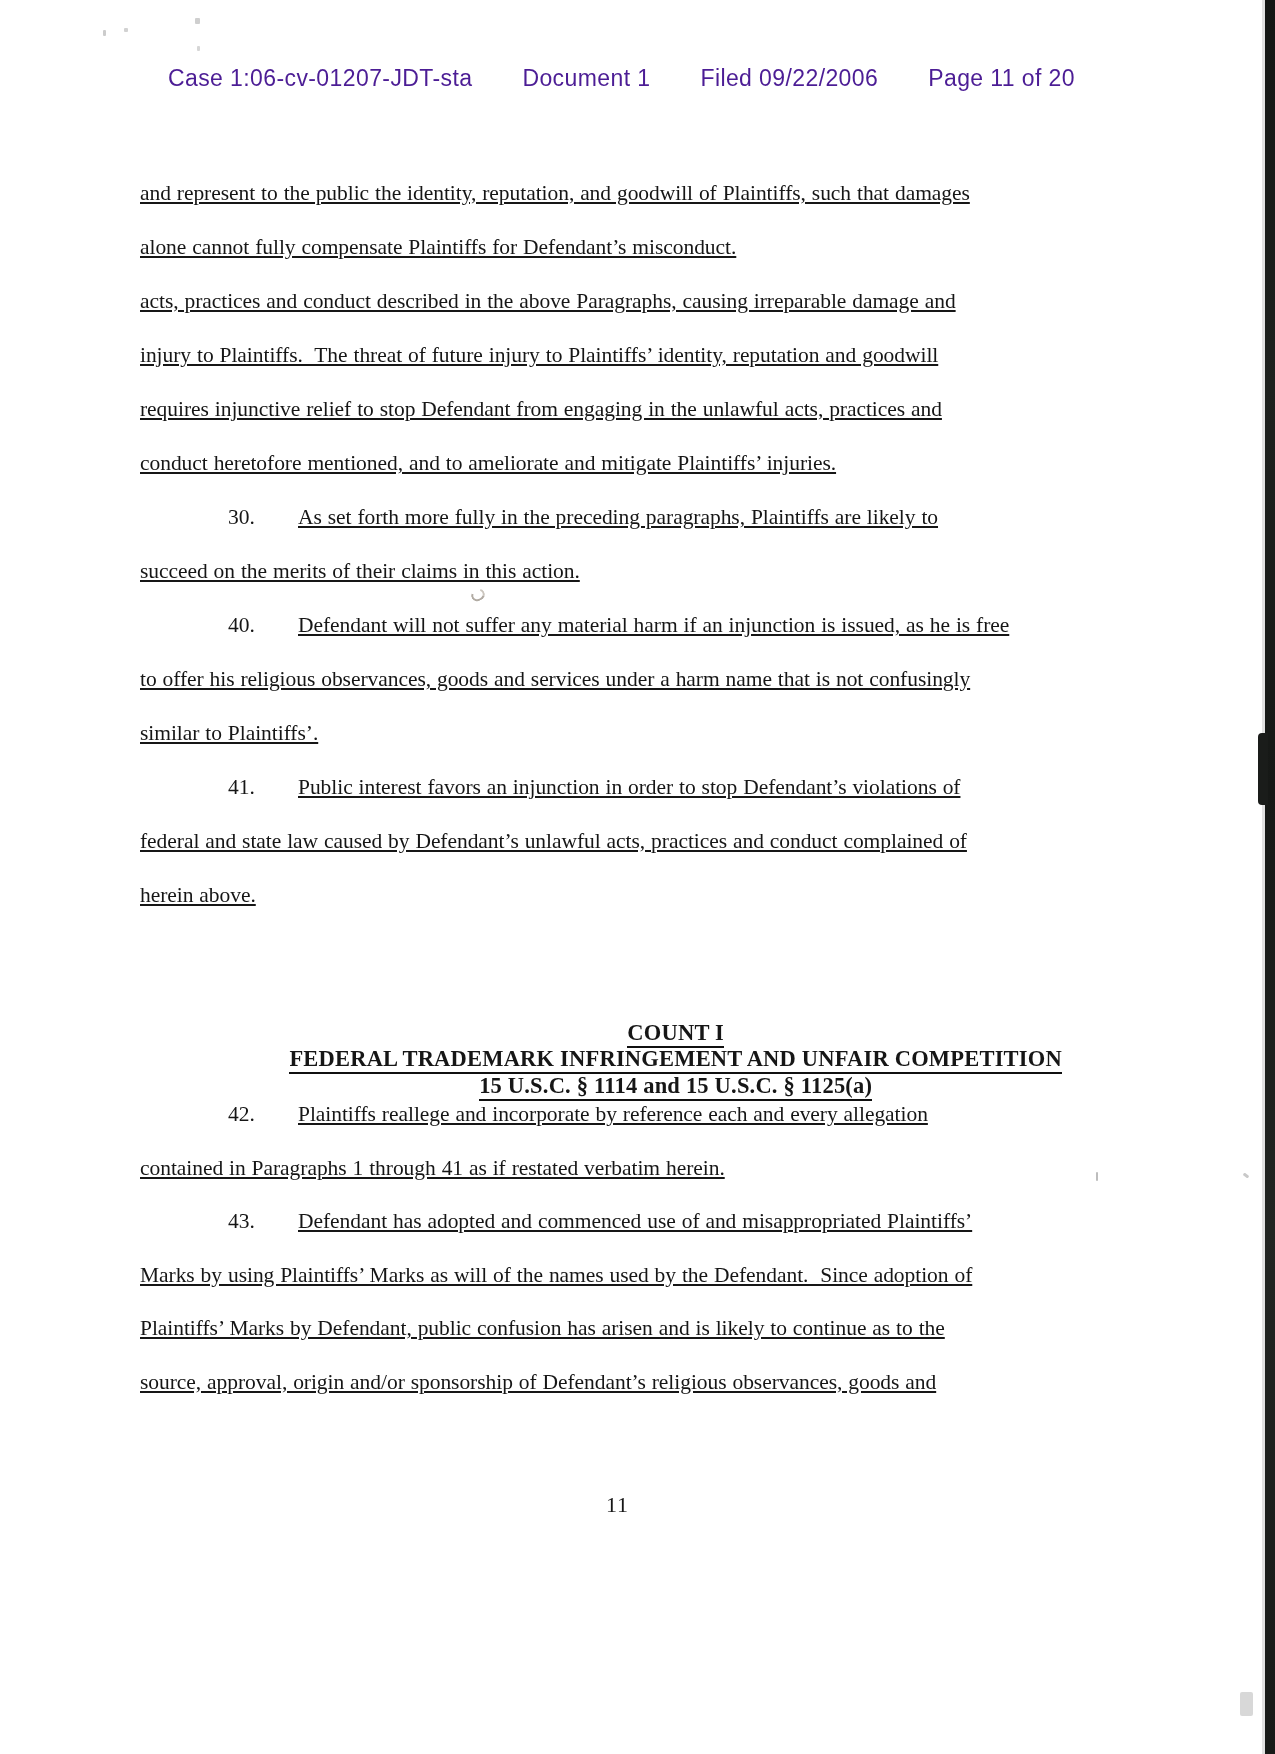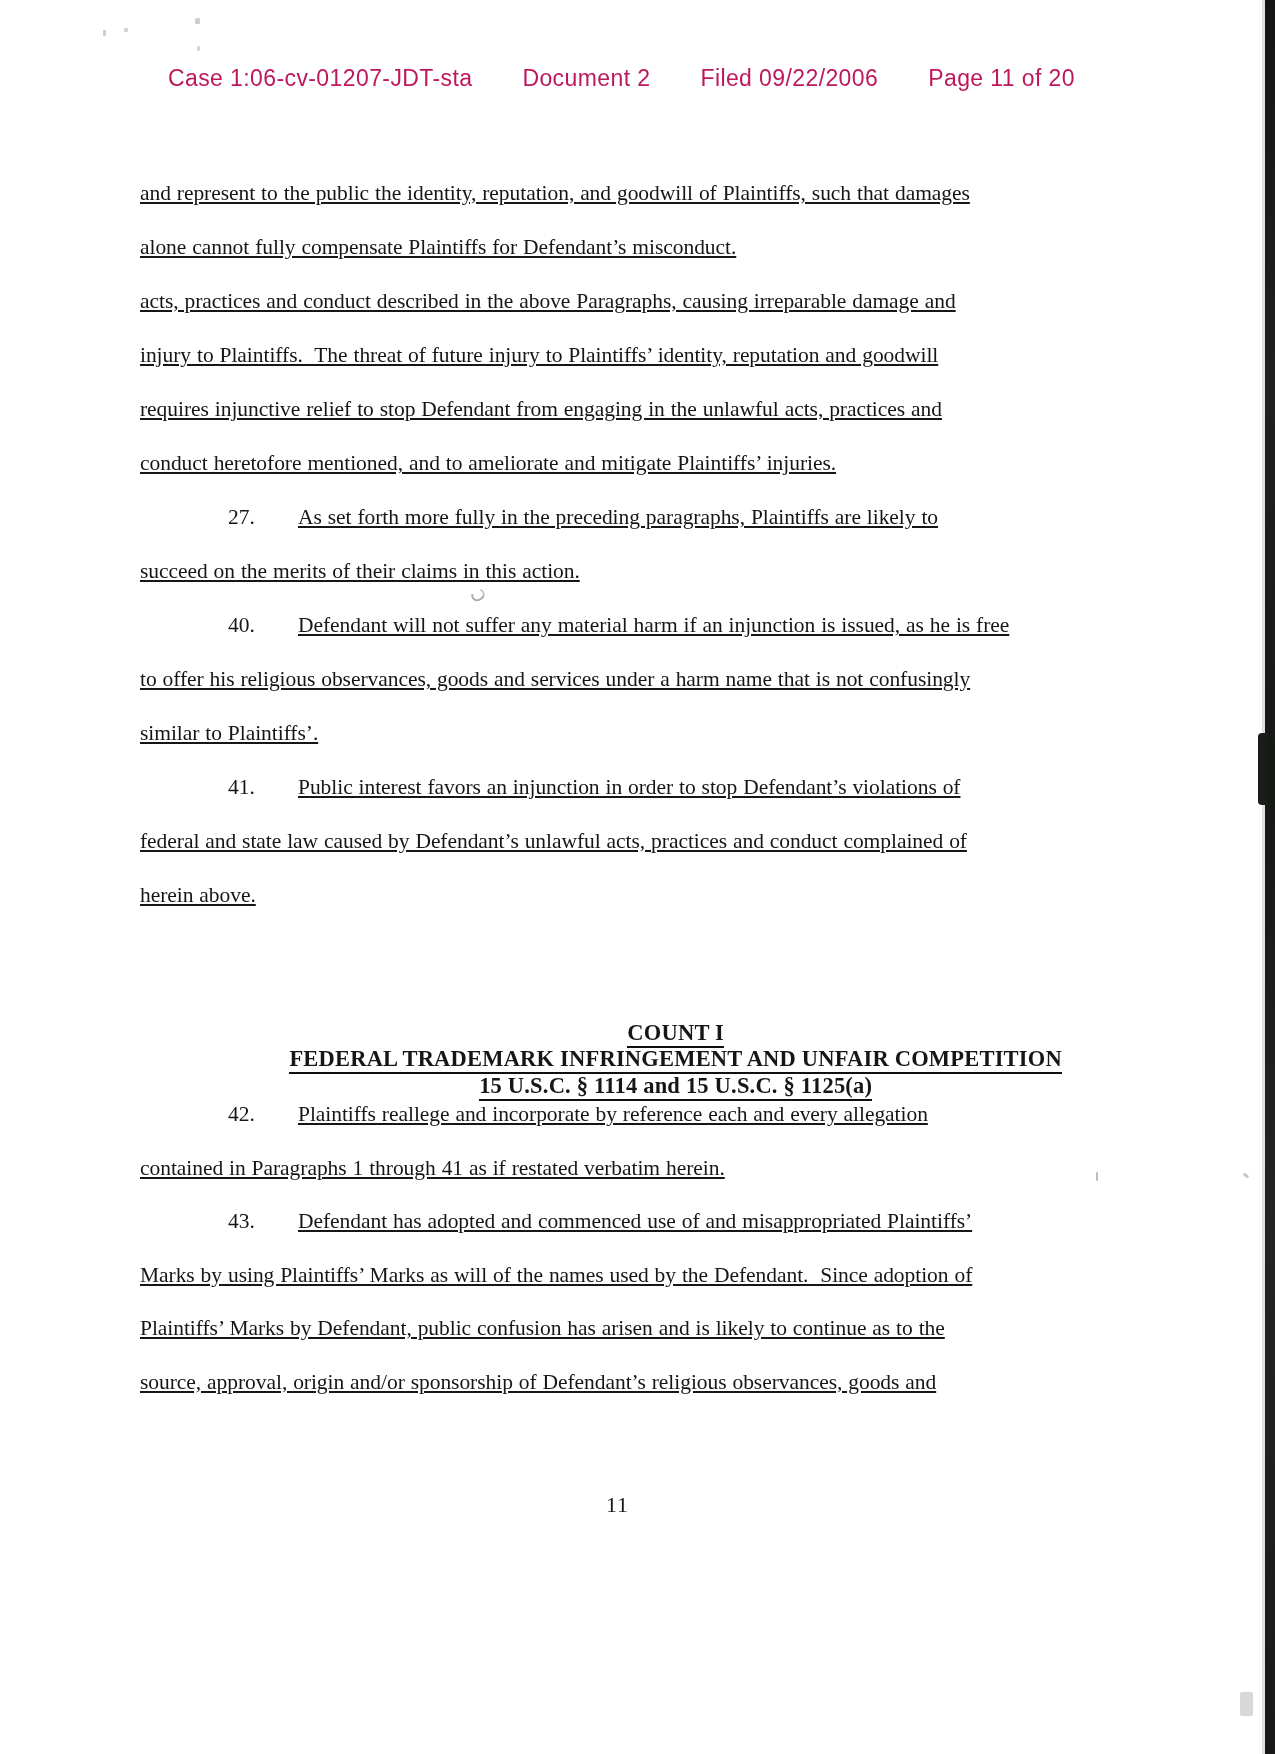--- a/index.html
+++ b/index.html
@@ -11,21 +11,21 @@
     font-family:"Liberation Serif", serif;
     color:#161616;
   }
 
   
   .doc-header {
     position:absolute; top:64px; left:168px;
     display:flex; gap:50px;
     font-family:"Liberation Sans", sans-serif;
     font-size:23px; line-height:28px;
-    color:#be185d; letter-spacing:.4px;
+    color:#4c1d95; letter-spacing:.4px;
     white-space:pre;
   }
 
   
   .body-block {
     position:absolute; left:140px; width:1010px;
     font-size:21.5px;
     letter-spacing:-.05px; word-spacing:.6px;text-decoration:underline;
   }
   #block1 { top:166px; line-height:54px; }
@@ -83,33 +83,33 @@
   .speck.s6 { left:1240px; top:1692px; width:13px; height:24px; background:#d8d8d8; border-radius:2px; }
   .speck.s7 { left:1243px; top:1174px; width:6px; height:3px; background:#c9c9c9; transform:rotate(35deg); }
 </style>
 </head>
 <body>
 
 <div class="page">
 
   <div class="doc-header">
     <span>Case 1:06-cv-01207-JDT-sta</span>
-    <span>Document 2</span>
+    <span>Document 1</span>
     <span>Filed 09/22/2006</span>
     <span>Page 11 of 20</span>
   </div>
 
   <div class="body-block" id="block1">
       <div class="line"><span>and represent to the public the identity, reputation, and goodwill of Plaintiffs, such that damages</span></div>
       <div class="line"><span>alone cannot fully compensate Plaintiffs for Defendant’s misconduct.</span></div>
       <div class="line"><span>acts, practices and conduct described in the above Paragraphs, causing irreparable damage and</span></div>
       <div class="line"><span>injury to Plaintiffs.  The threat of future injury to Plaintiffs’ identity, reputation and goodwill</span></div>
       <div class="line"><span>requires injunctive relief to stop Defendant from engaging in the unlawful acts, practices and</span></div>
       <div class="line"><span>conduct heretofore mentioned, and to ameliorate and mitigate Plaintiffs’ injuries.</span></div>
-      <div class="line"><span class="pnum">27.</span><span>As set forth more fully in the preceding paragraphs, Plaintiffs are likely to</span></div>
+      <div class="line"><span class="pnum">30.</span><span>As set forth more fully in the preceding paragraphs, Plaintiffs are likely to</span></div>
       <div class="line"><span>succeed on the merits of their claims in this action.</span></div>
       <div class="line"><span class="pnum">40.</span><span>Defendant will not suffer any material harm if an injunction is issued, as he is free</span></div>
       <div class="line"><span>to offer his religious observances, goods and services under a harm name that is not confusingly</span></div>
       <div class="line"><span>similar to Plaintiffs’.</span></div>
       <div class="line"><span class="pnum">41.</span><span>Public interest favors an injunction in order to stop Defendant’s violations of</span></div>
       <div class="line"><span>federal and state law caused by Defendant’s unlawful acts, practices and conduct complained of</span></div>
       <div class="line"><span>herein above.</span></div>
     </div>
 
   <div class="heading-line" id="heading1">

